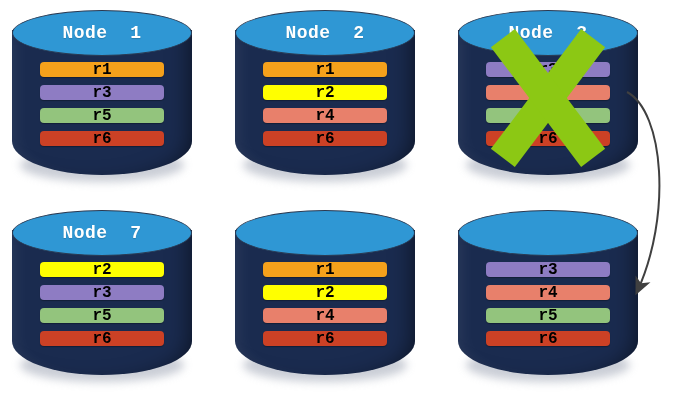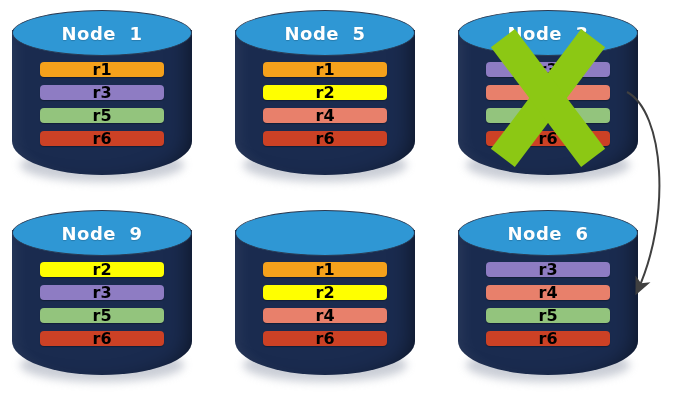--- a/index.html
+++ b/index.html
@@ -10,20 +10,21 @@
     width: 676px;
     height: 402px;
     background: #ffffff;
     font-family: "DejaVu Sans", sans-serif;
     overflow: hidden;
   }
   #stage {
     position: relative;
     width: 676px;
     height: 402px;
+    font-family: Liberation Mono, monospace;
   }
 
   
   .node {
     position: absolute;
     width: 180px;
     height: 175px;
   }
   .node-shadow {
     position: absolute;
@@ -145,21 +146,21 @@
           <div class="replica" style="background: rgb(245, 161, 27);">r1</div>
           <div class="replica" style="background: rgb(142, 124, 195);">r3</div>
           <div class="replica" style="background: rgb(147, 196, 125);">r5</div>
           <div class="replica" style="background: rgb(204, 65, 37);">r6</div>
         </div>
       </div>
       <div class="node" style="left: 235px; top: 10px;">
         <div class="node-shadow"></div>
         <div class="cyl-body"></div>
         <div class="cyl-top"></div>
-        <div class="node-title">Node  5</div>
+        <div class="node-title">Node  2</div>
         <div class="replicas">
           <div class="replica" style="background: rgb(245, 161, 27);">r1</div>
           <div class="replica" style="background: rgb(255, 255, 0);">r2</div>
           <div class="replica" style="background: rgb(232, 128, 107);">r4</div>
           <div class="replica" style="background: rgb(204, 65, 37);">r6</div>
         </div>
       </div>
       <div class="node" style="left: 458px; top: 10px;">
         <div class="node-shadow"></div>
         <div class="cyl-body"></div>
@@ -173,21 +174,21 @@
         </div>
         <div class="x-mark">
           <div class="x-bar a" style="background: rgb(140, 200, 20);"></div>
           <div class="x-bar b" style="background: rgb(140, 200, 20);"></div>
         </div>
       </div>
       <div class="node" style="left: 12px; top: 210px;">
         <div class="node-shadow"></div>
         <div class="cyl-body"></div>
         <div class="cyl-top"></div>
-        <div class="node-title">Node  9</div>
+        <div class="node-title">Node  7</div>
         <div class="replicas">
           <div class="replica" style="background: rgb(255, 255, 0);">r2</div>
           <div class="replica" style="background: rgb(142, 124, 195);">r3</div>
           <div class="replica" style="background: rgb(147, 196, 125);">r5</div>
           <div class="replica" style="background: rgb(204, 65, 37);">r6</div>
         </div>
       </div>
       <div class="node" style="left: 235px; top: 210px;">
         <div class="node-shadow"></div>
         <div class="cyl-body"></div>
@@ -196,21 +197,20 @@
           <div class="replica" style="background: rgb(245, 161, 27);">r1</div>
           <div class="replica" style="background: rgb(255, 255, 0);">r2</div>
           <div class="replica" style="background: rgb(232, 128, 107);">r4</div>
           <div class="replica" style="background: rgb(204, 65, 37);">r6</div>
         </div>
       </div>
       <div class="node" style="left: 458px; top: 210px;">
         <div class="node-shadow"></div>
         <div class="cyl-body"></div>
         <div class="cyl-top"></div>
-        <div class="node-title">Node  6</div>
         <div class="replicas">
           <div class="replica" style="background: rgb(142, 124, 195);">r3</div>
           <div class="replica" style="background: rgb(232, 128, 107);">r4</div>
           <div class="replica" style="background: rgb(147, 196, 125);">r5</div>
           <div class="replica" style="background: rgb(204, 65, 37);">r6</div>
         </div>
       </div>
     </div>
 
   <svg class="arrow-layer" viewBox="0 0 676 402" width="676" height="402">

